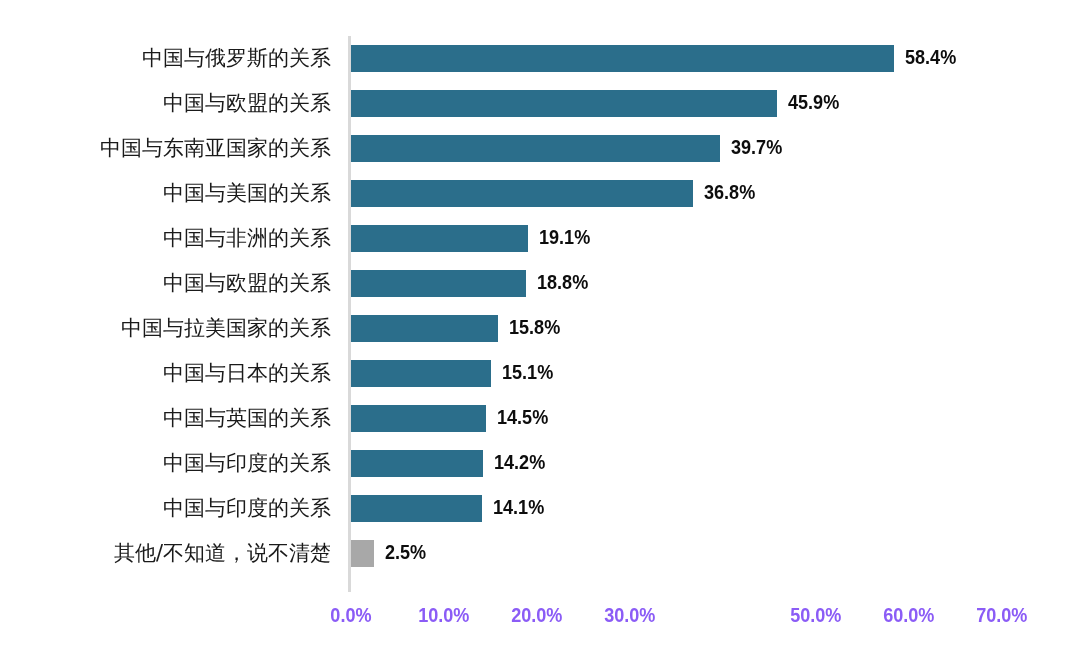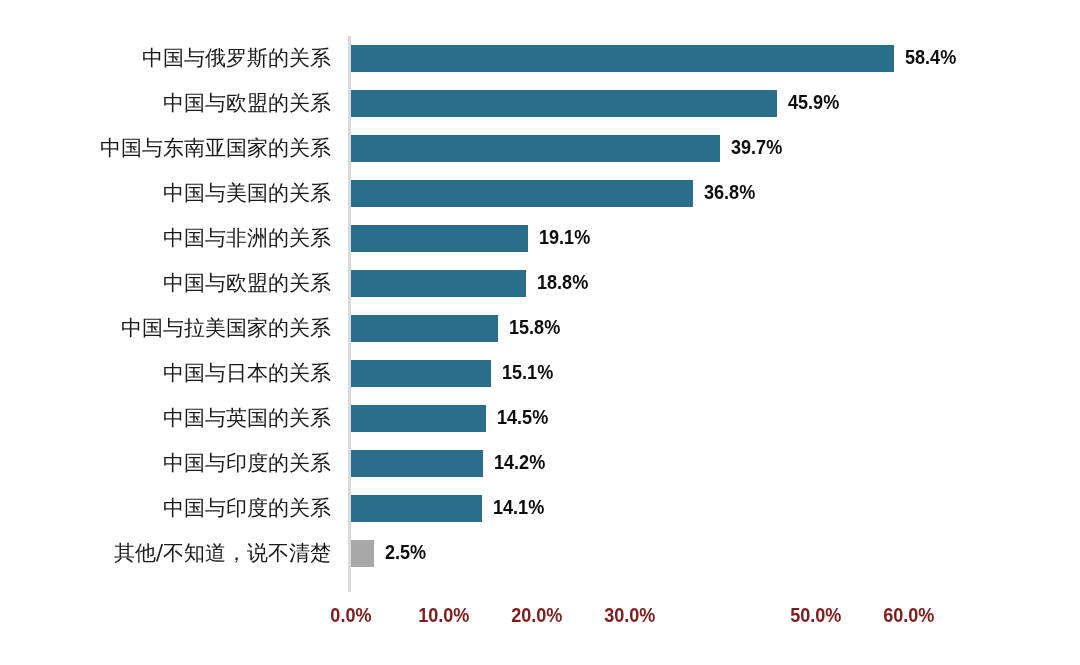--- a/index.html
+++ b/index.html
@@ -107,21 +107,21 @@
     height: 34px;
   }
 
   .tick-label {
     position: absolute;
     top: 0;
     height: 30px;
     line-height: 30px;
     font-size: 21px;
     font-weight: bold;
-    color: #7f1d1d;
+    color: #8b5cf6;
     white-space: nowrap;
     text-align: center;
     font-family: "Liberation Sans", "DejaVu Sans", sans-serif;
   }
   .tick-inner {
     display: inline-block;
     transform: scaleX(0.86);
     transform-origin: center center;
   }
 </style>
@@ -220,15 +220,16 @@
       </div>
   </div>
 
   <div class="xaxis" id="xaxis">
       <div class="tick-label" style="left: 287px; width: 120px;"><span class="tick-inner">0.0%</span></div>
       <div class="tick-label" style="left: 379.9px; width: 120px; text-align: center;"><span class="tick-inner">10.0%</span></div>
       <div class="tick-label" style="left: 472.8px; width: 120px;"><span class="tick-inner">20.0%</span></div>
       <div class="tick-label" style="left: 565.7px; width: 120px;"><span class="tick-inner">30.0%</span></div>
       <div class="tick-label" style="left: 751.5px; width: 120px;"><span class="tick-inner">50.0%</span></div>
       <div class="tick-label" style="left: 844.4px; width: 120px;"><span class="tick-inner">60.0%</span></div>
+      <div class="tick-label" style="left: 937.3px; width: 120px;"><span class="tick-inner">70.0%</span></div>
     </div>
 
 </div>
 
 </body></html>

